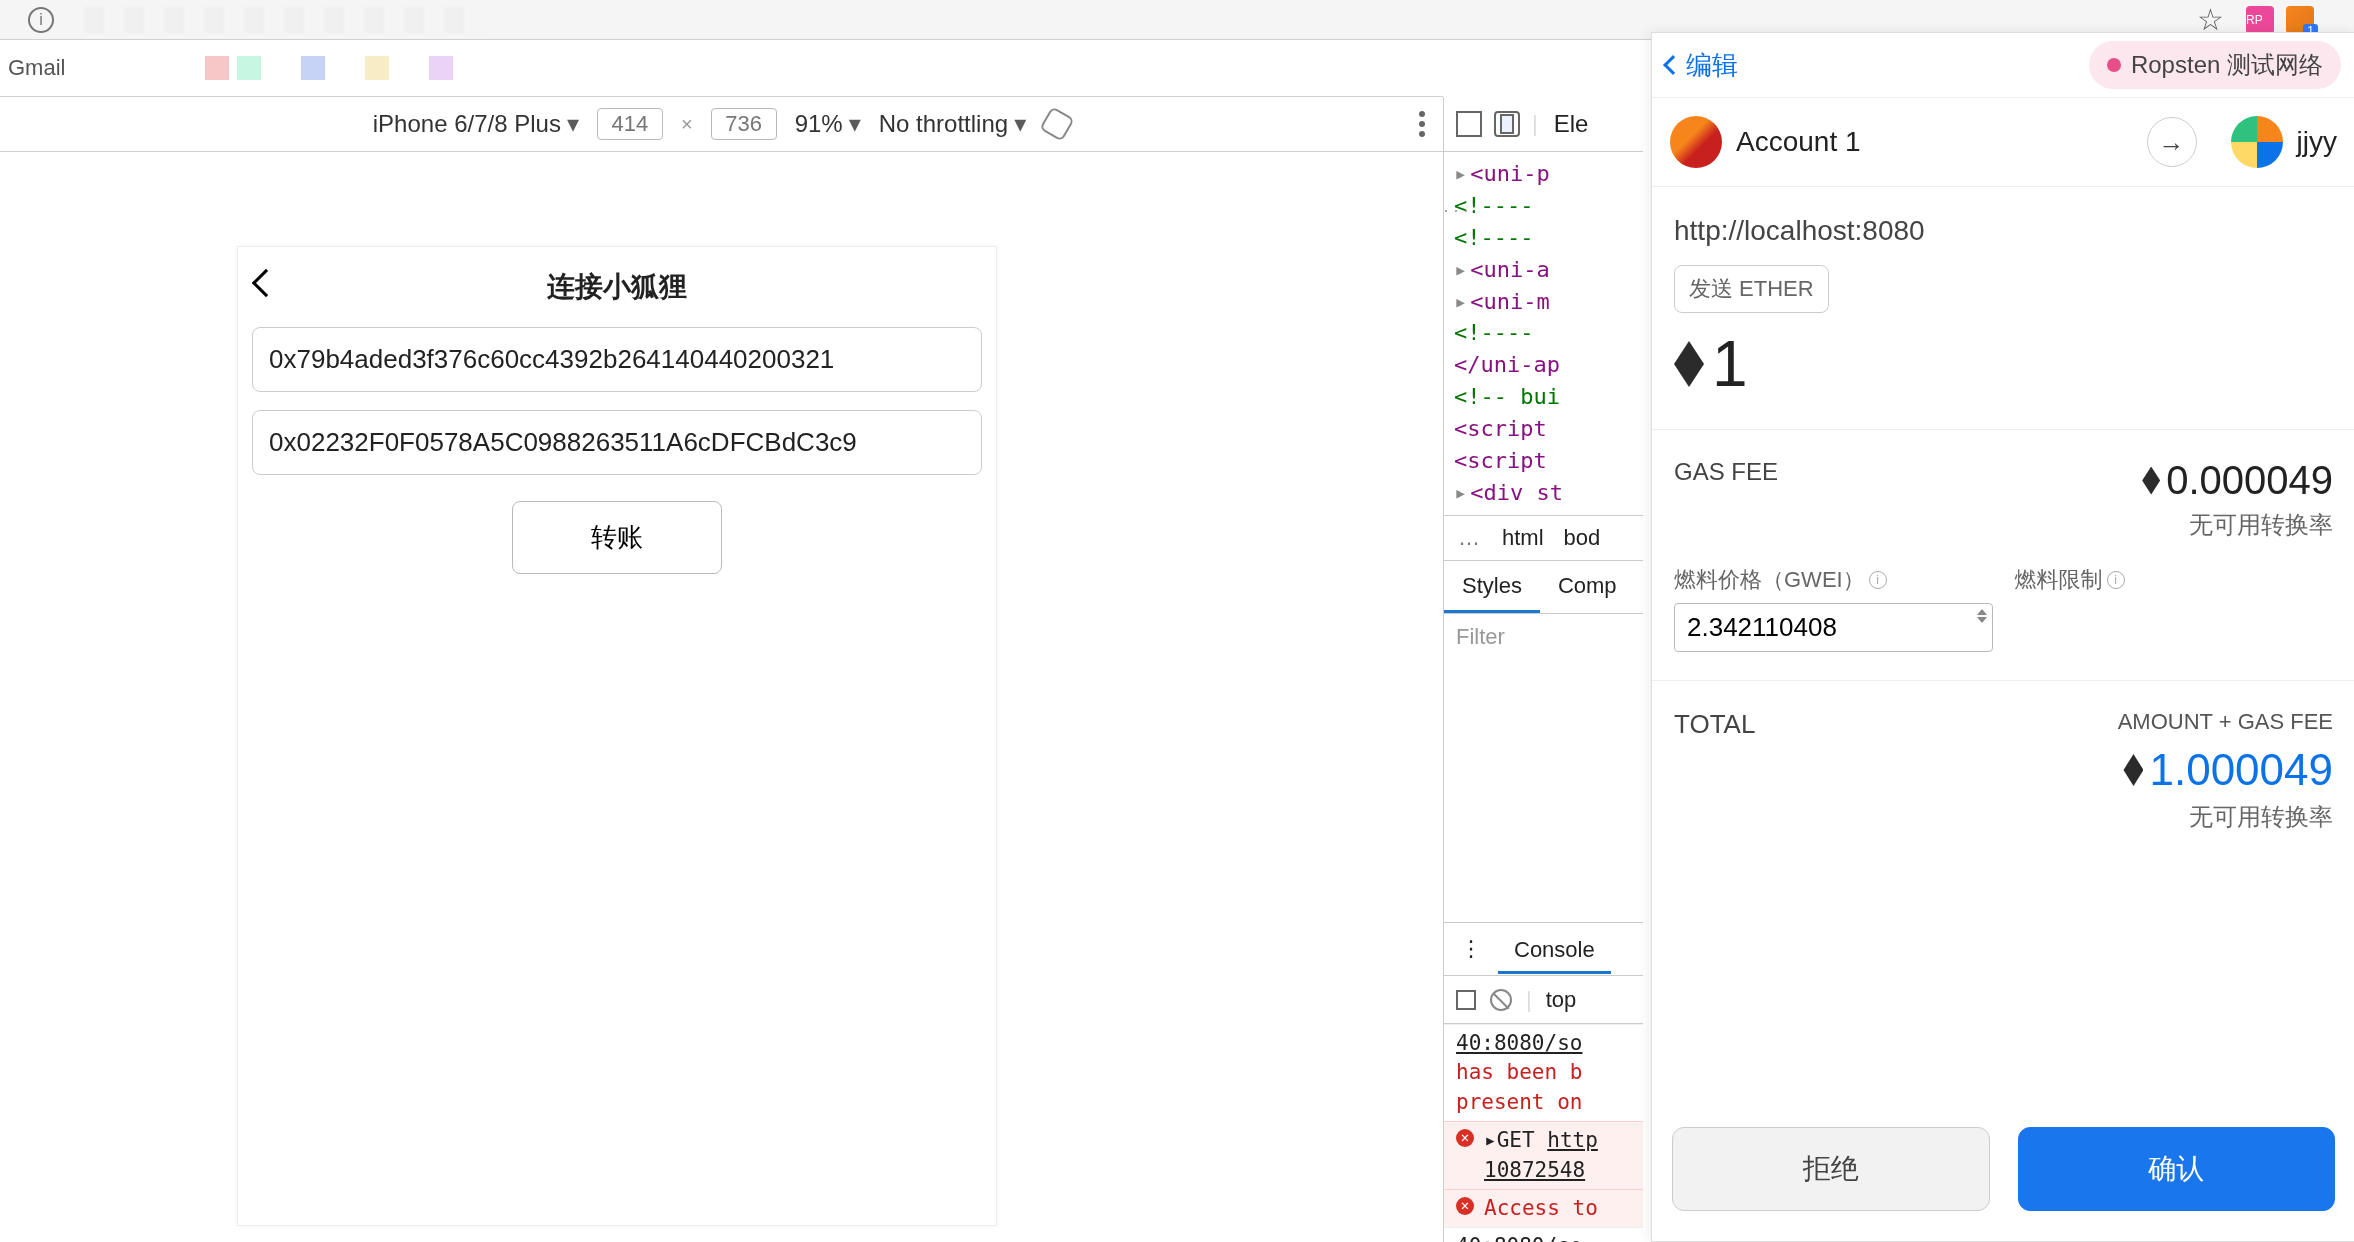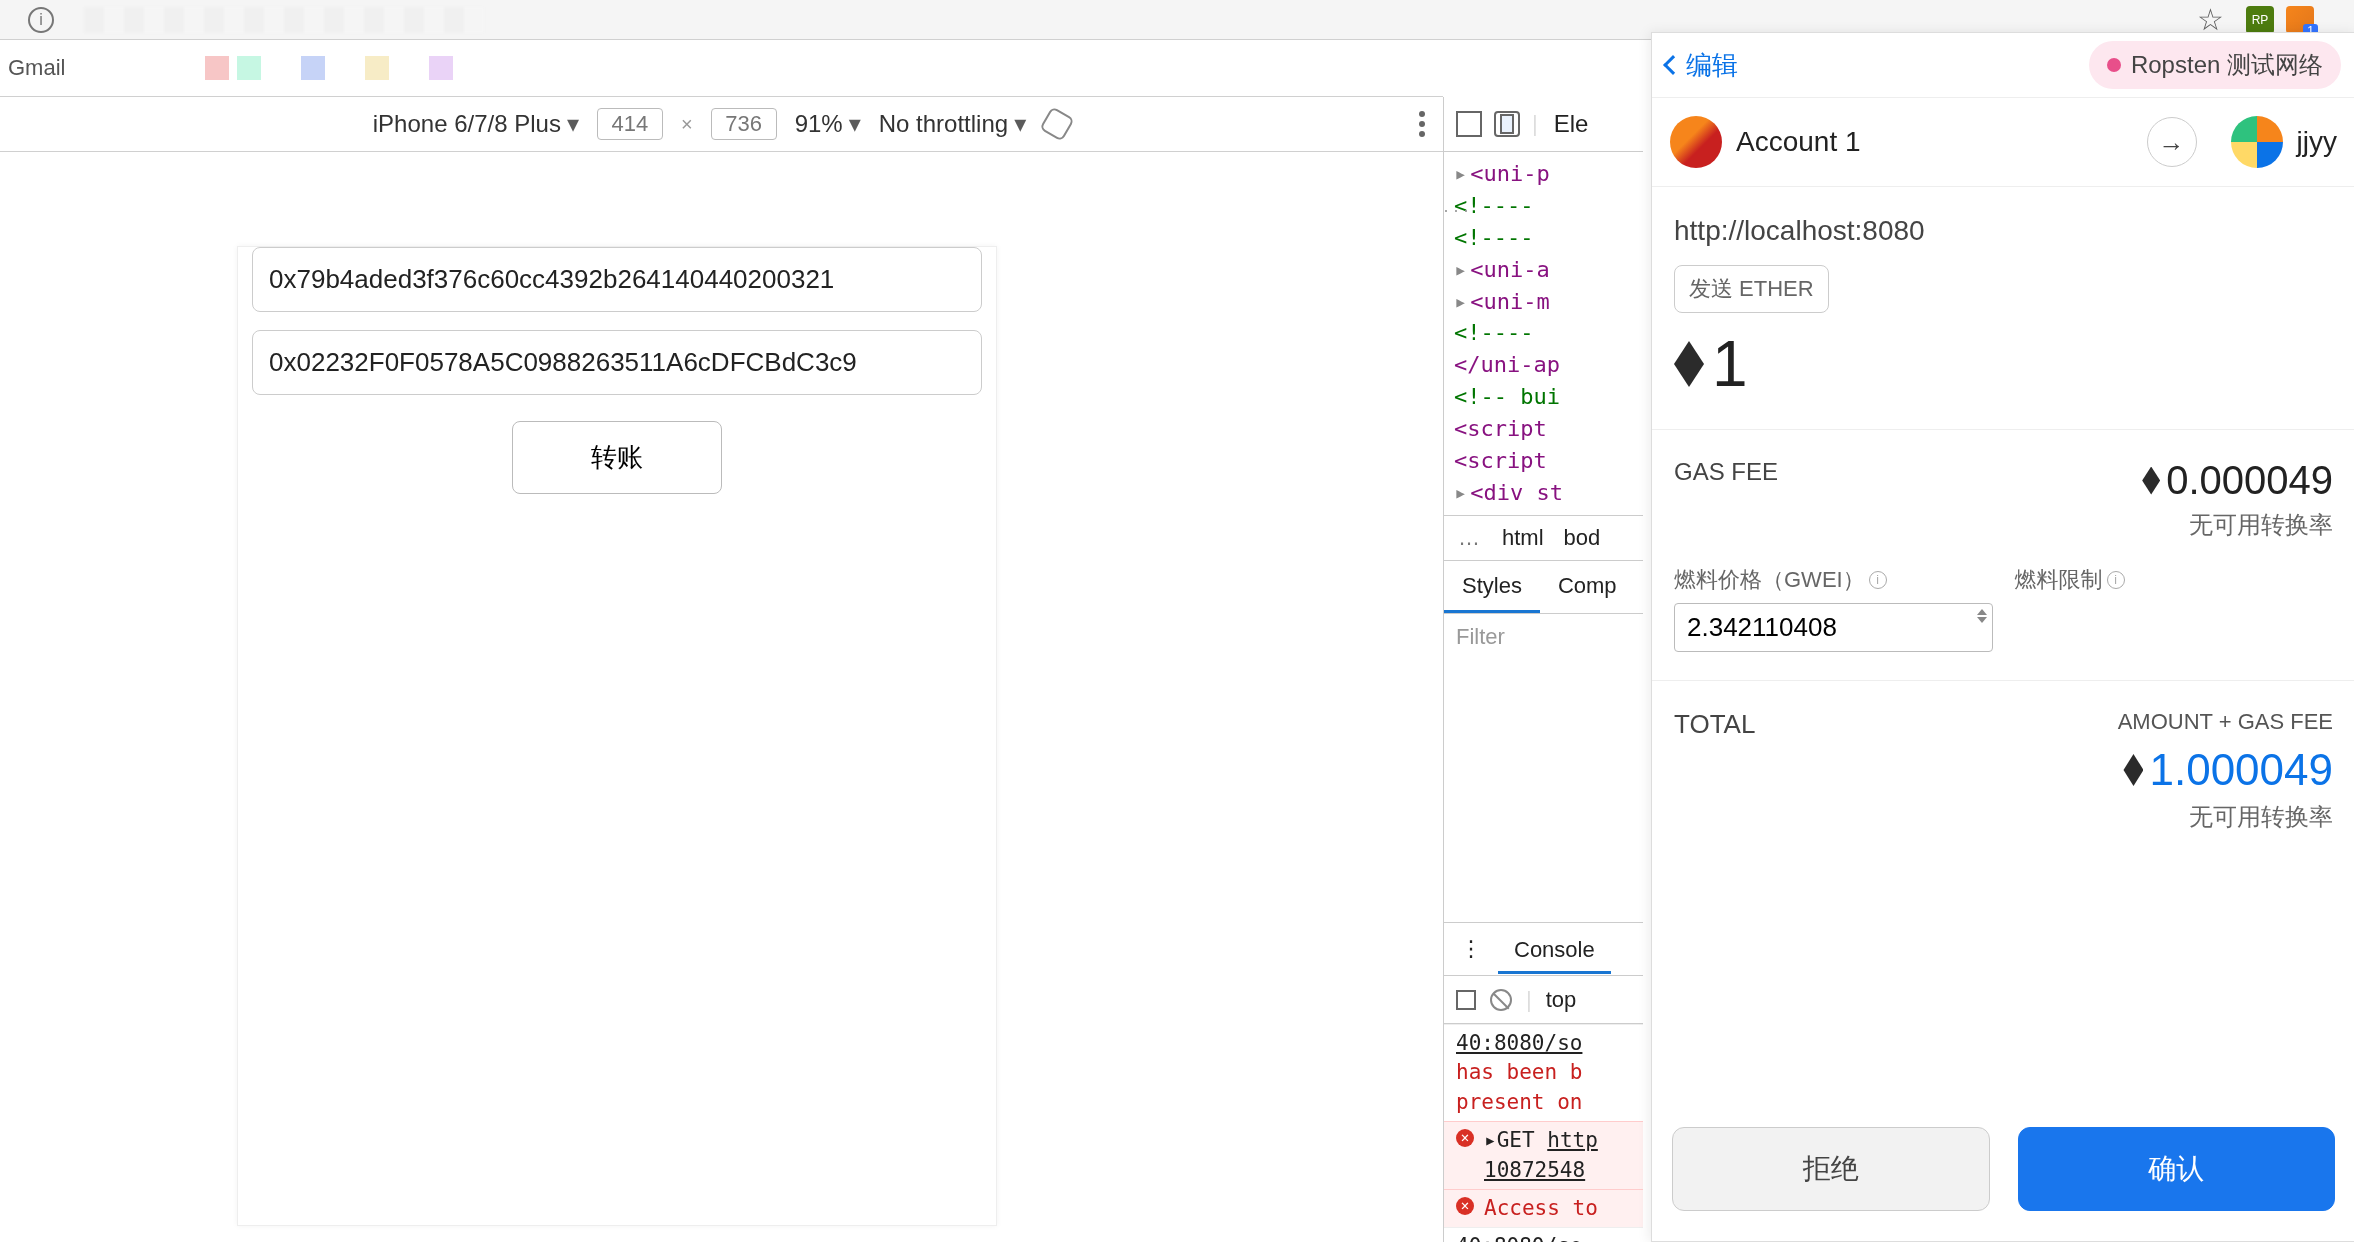--- a/index.html
+++ b/index.html
@@ -43,21 +43,21 @@
     position: absolute;
     right: 130px;
     font-size: 30px;
     color: #606060;
   }
   .ext-icon {
     width: 28px; height: 28px;
     margin-left: 12px;
     border-radius: 4px;
   }
-  .ext-rp { background: #4d7c0f; color: #fff; font-size:12px; display:flex;align-items:center;justify-content:center; position:absolute; right: 80px;}
+  .ext-rp { background: #ec4899; color: #fff; font-size:12px; display:flex;align-items:center;justify-content:flex-start; position:absolute; right: 80px;}
   .ext-fox { background: linear-gradient(135deg,#f6851b,#e2761b); position:absolute; right: 40px;}
   .ext-badge { position:absolute; bottom:-4px; right:-4px; background:#3374ff; color:#fff; font-size:12px; padding:0 4px; border-radius:3px;}
 
   .bookmark-bar {
     height: 56px;
     background: #fff;
     display: flex;
     align-items: center;
     padding: 0 8px;
     font-size: 22px;
@@ -449,20 +449,24 @@
   <div class="rotate-icon"></div>
   <div class="dot-menu">
       <span></span>
       <span></span>
       <span></span>
     </div>
 </div>
 
 <div class="stage">
   <div class="phone">
+    <div class="phone-header">
+      <div class="phone-back"></div>
+      <span>连接小狐狸</span>
+    </div>
     <div class="phone-body">
       <div class="addr-field">0x79b4aded3f376c60cc4392b264140440200321</div>
       <div class="addr-field">0x02232F0F0578A5C0988263511A6cDFCBdC3c9</div>
       <button class="transfer-btn">转账</button>
     </div>
   </div>
 </div>
 
 <div class="devtools">
   <div class="dt-top">

